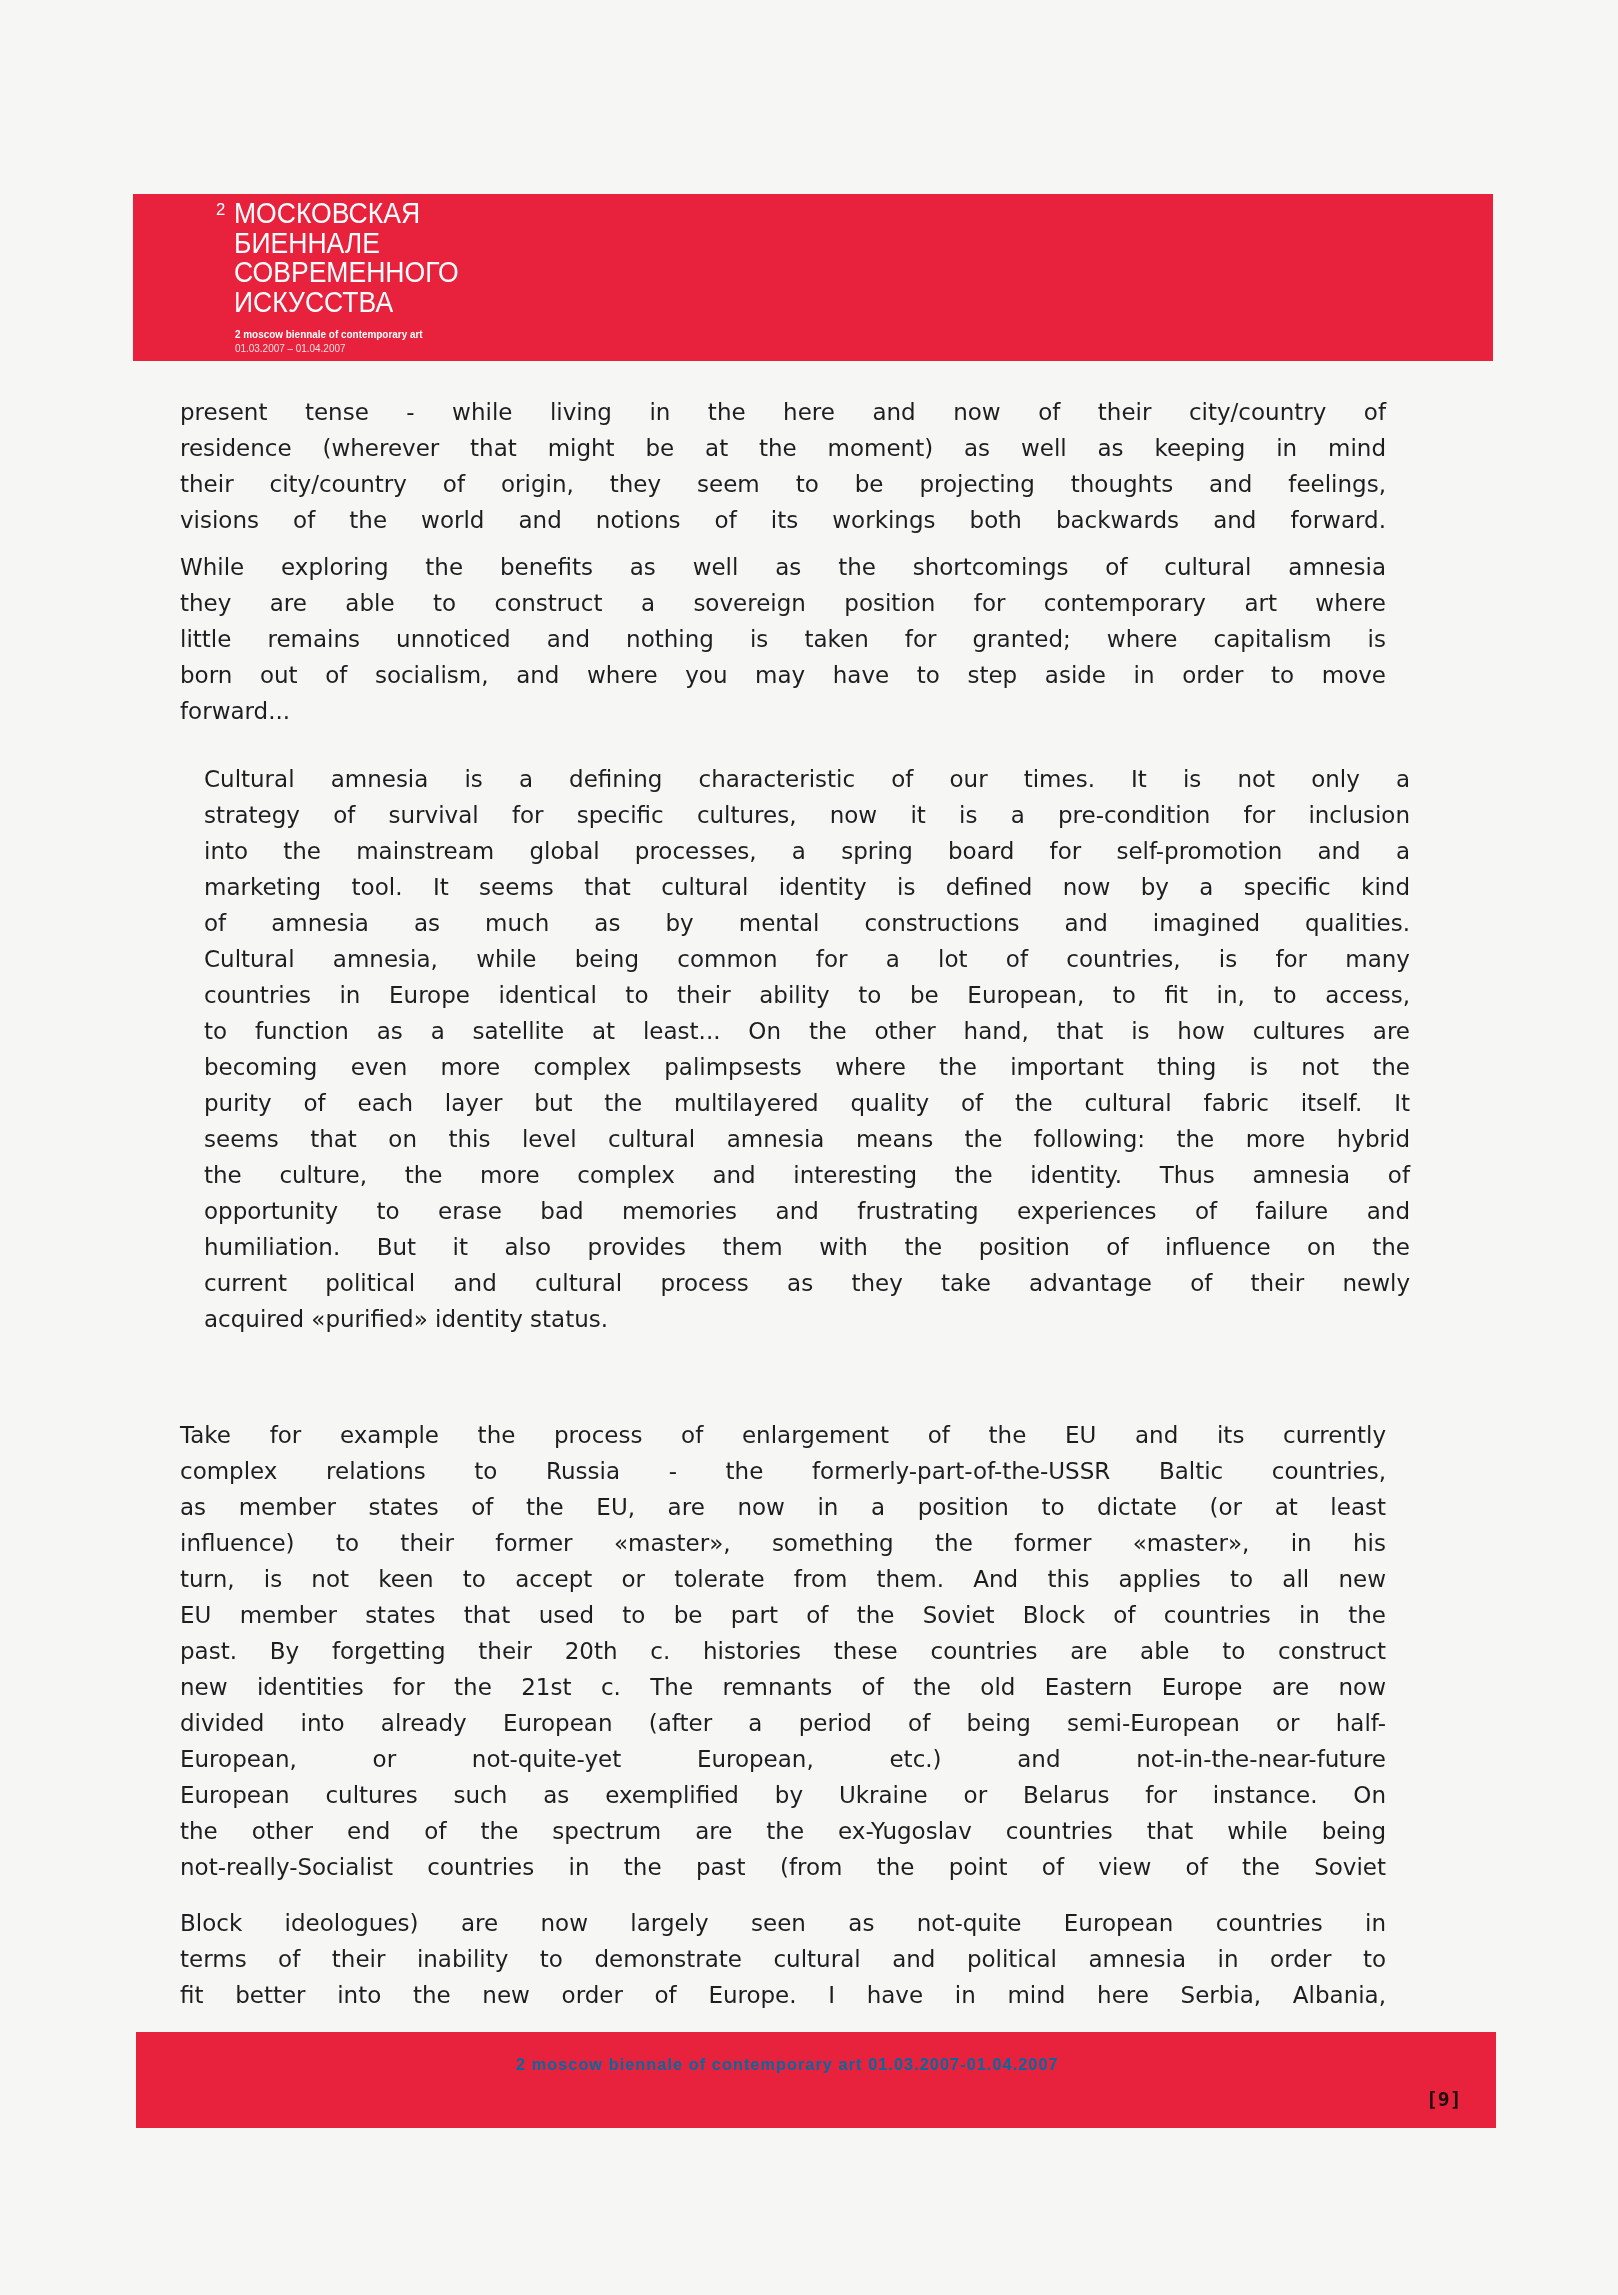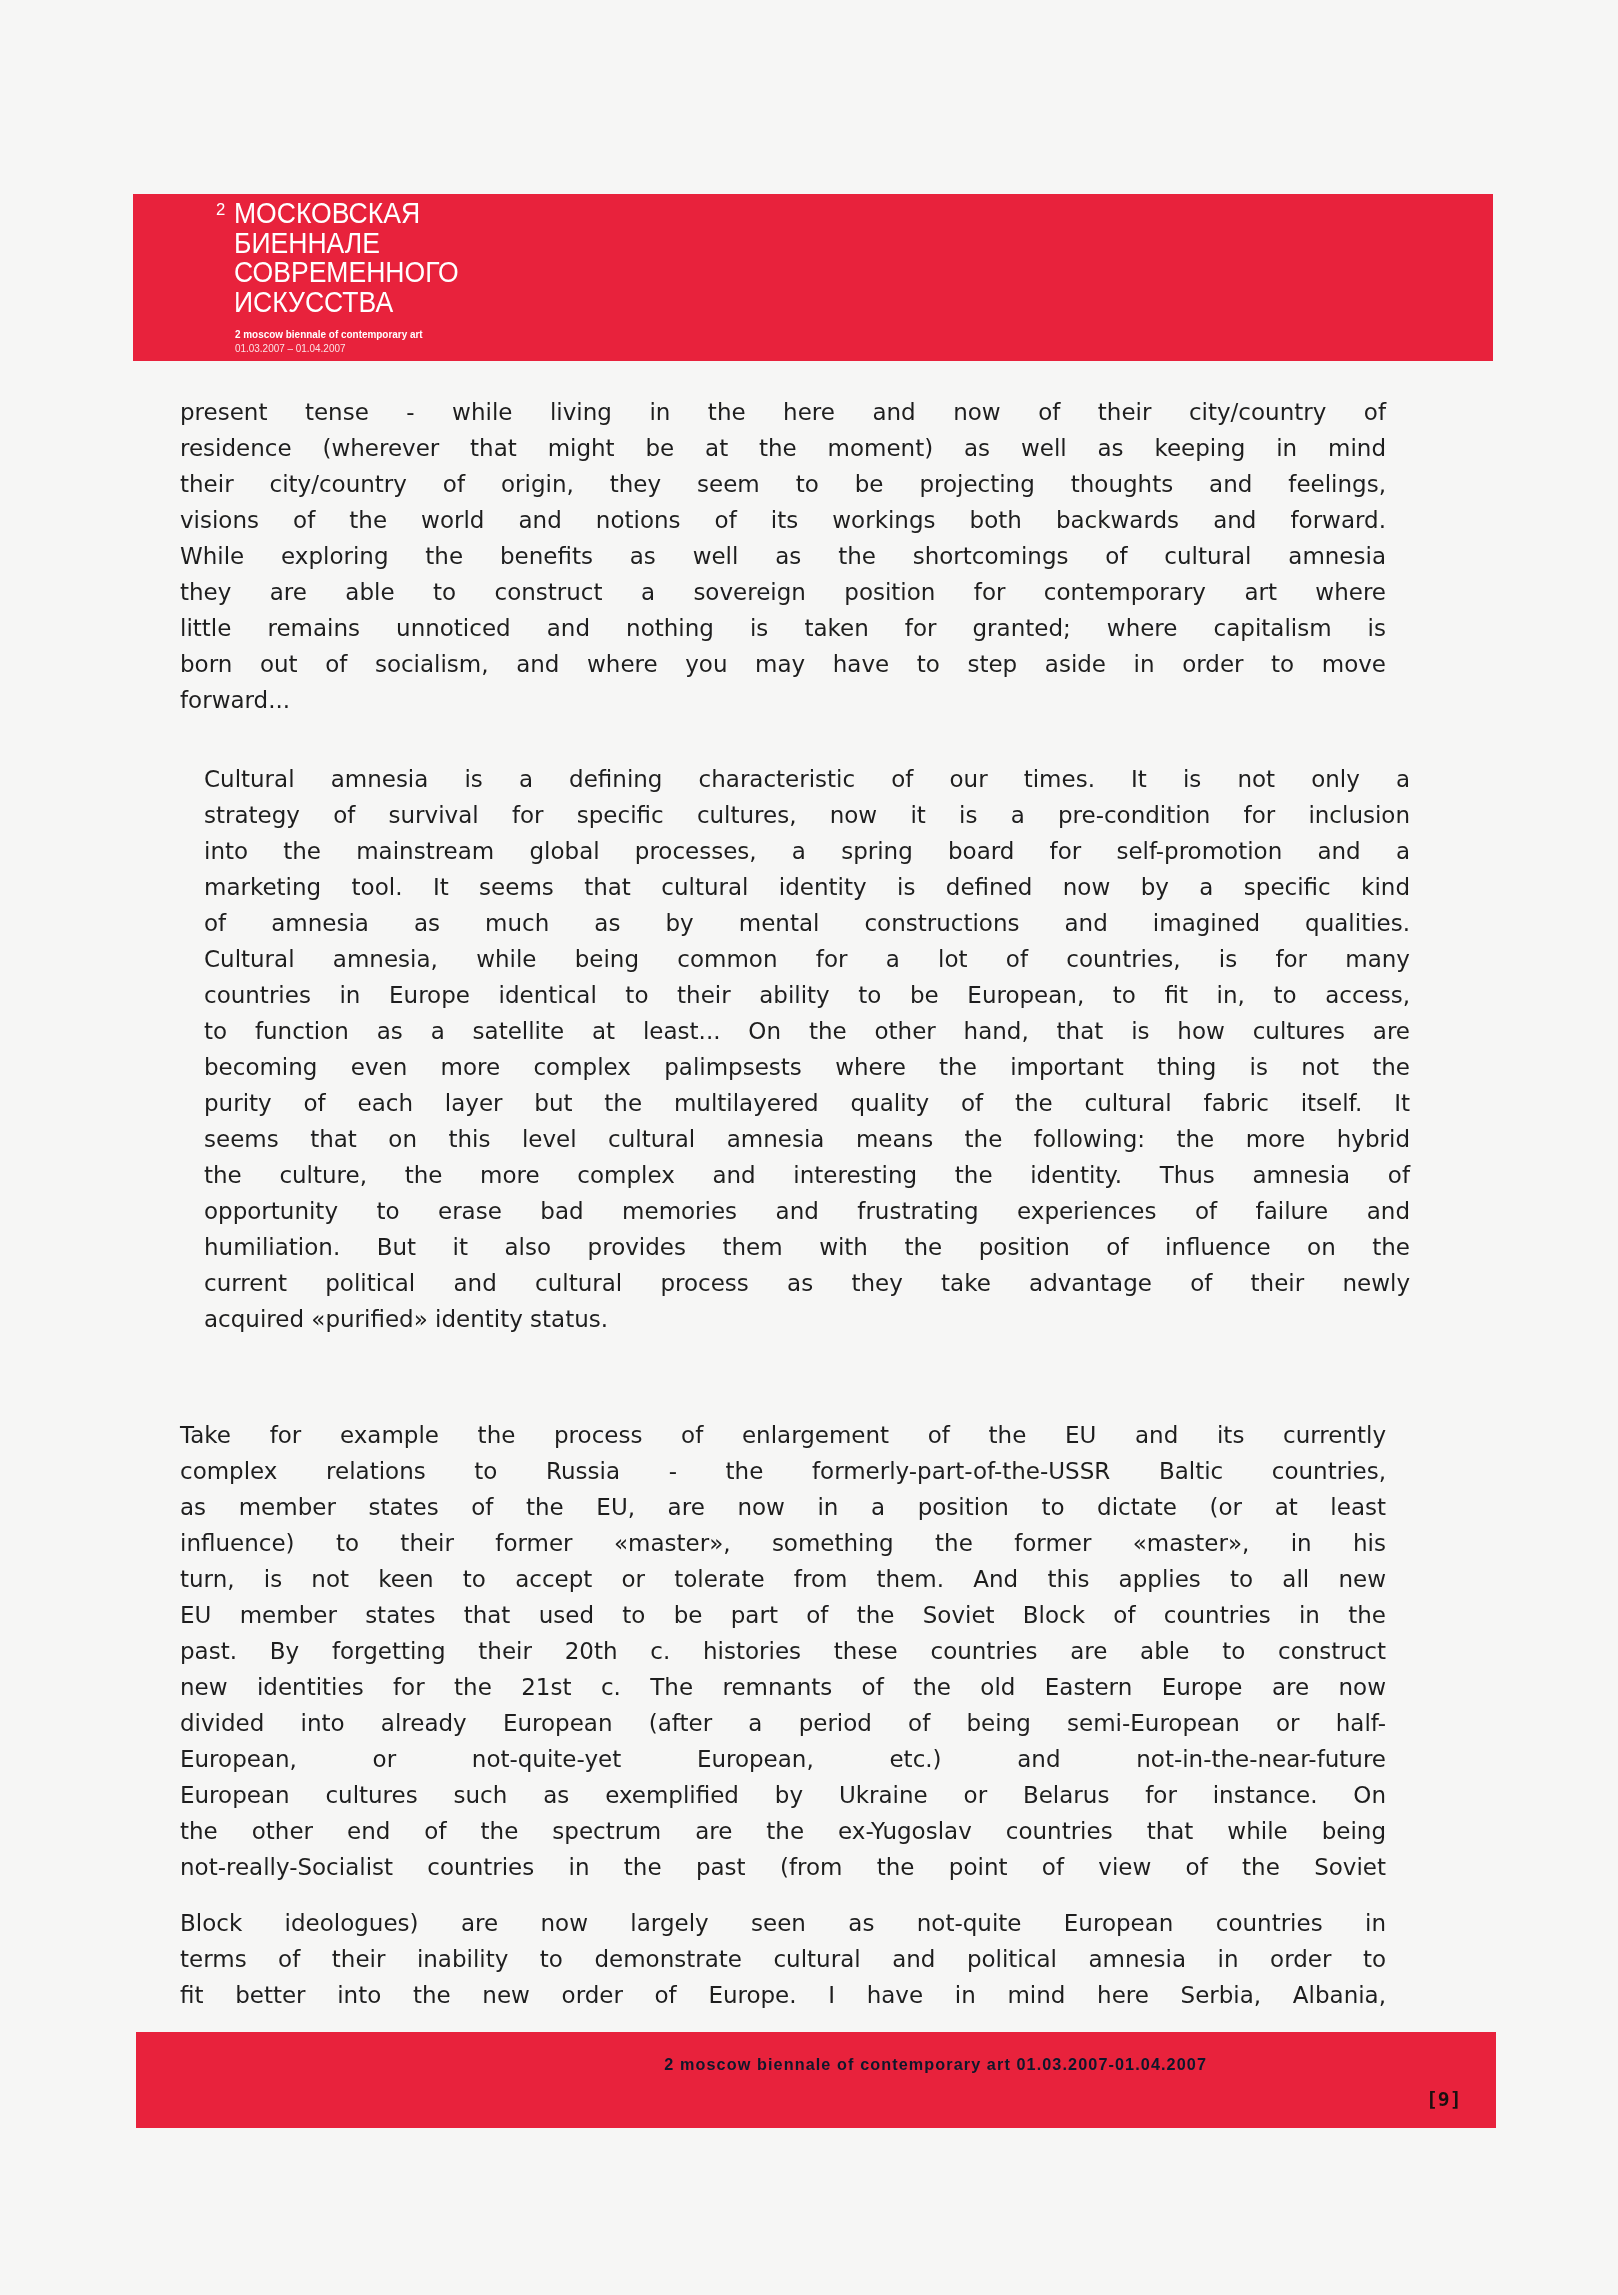--- a/index.html
+++ b/index.html
@@ -45,24 +45,24 @@
   }
   .para { position: absolute; left: 0; width: 1206px; }
   .line {
     display: block; height: 36px; line-height: 36px;
     font-size: 23px; text-align: justify; text-align-last: justify;
     white-space: nowrap; overflow: visible;
   }
   .line.last { text-align-last: left; }
 
   .footer-text {
-    position: absolute; left: 532px; top: 2056px; width: 675px;
+    position: absolute; left: 516px; top: 2056px; width: 675px;
     font-family: "Liberation Sans", sans-serif; font-weight: bold;
     font-size: 16.2px; line-height: 17.7px; letter-spacing: 1.1px;
-    color: #0f172a; white-space: nowrap; text-align: right;
+    color: #0369a1; white-space: nowrap; text-align: left;
   }
   .page-num {
     position: absolute; left: 1426px; top: 2089px;
     font-family: "DejaVu Sans Mono", monospace; font-weight: bold;
     font-size: 19.7px; line-height: 21.7px; color: #1a1010;
   }
 </style>
 </head>
 <body style="background: rgb(246, 246, 245);">
 
@@ -76,21 +76,21 @@
 </div>
 <div class="hdr-sub">2 moscow biennale of contemporary art</div>
 <div class="hdr-dates">01.03.2007 – 01.04.2007</div>
 
 <div id="body-text" style="color: rgb(30, 30, 30);">
     <div class="para" style="top: 394px;">
       <span class="line" style="white-space: normal; text-align-last: justify; text-align: justify; display: block; width: 1206px;">present tense - while living in the here and now of their city/country of</span>
       <span class="line" style="white-space: normal; text-align-last: justify; text-align: justify; display: block; width: 1206px;">residence (wherever that might be at the moment) as well as keeping in mind</span>
       <span class="line" style="white-space: normal; text-align-last: justify; text-align: justify; display: block; width: 1206px;">their city/country of origin, they seem to be projecting thoughts and feelings,</span>
       <span class="line" style="white-space: normal; text-align-last: justify; text-align: justify; display: block; width: 1206px;">visions of the world and notions of its workings both backwards and forward.</span>
-      <span class="line" style="white-space: normal; text-align-last: justify; text-align: justify; display: block; width: 1206px;">While exploring the benefits as well as the shortcomings of cultural amnesia</span>
+      <span class="line" style="white-space: normal; text-align-last: justify; text-align: justify; display: block; width: 1206px; margin-top: 11px;">While exploring the benefits as well as the shortcomings of cultural amnesia</span>
       <span class="line" style="white-space: normal; text-align-last: justify; text-align: justify; display: block; width: 1206px;">they are able to construct a sovereign position for contemporary art where</span>
       <span class="line" style="white-space: normal; text-align-last: justify; text-align: justify; display: block; width: 1206px;">little remains unnoticed and nothing is taken for granted; where capitalism is</span>
       <span class="line" style="white-space: normal; text-align-last: justify; text-align: justify; display: block; width: 1206px;">born out of socialism, and where you may have to step aside in order to move</span>
       <span class="line last" style="white-space: normal; text-align: justify; display: block; width: 1206px; text-align-last: left;">forward...</span>
     </div>
     <div class="para" style="top: 761px; margin-left: 24px;">
       <span class="line" style="white-space: normal; text-align-last: justify; text-align: justify; display: block; width: 1206px;">Cultural amnesia is a defining characteristic of our times. It is not only a</span>
       <span class="line" style="white-space: normal; text-align-last: justify; text-align: justify; display: block; width: 1206px;">strategy of survival for specific cultures, now it is a pre-condition for inclusion</span>
       <span class="line" style="white-space: normal; text-align-last: justify; text-align: justify; display: block; width: 1206px;">into the mainstream global processes, a spring board for self-promotion and a</span>
       <span class="line" style="white-space: normal; text-align-last: justify; text-align: justify; display: block; width: 1206px;">marketing tool. It seems that cultural identity is defined now by a specific kind</span>

